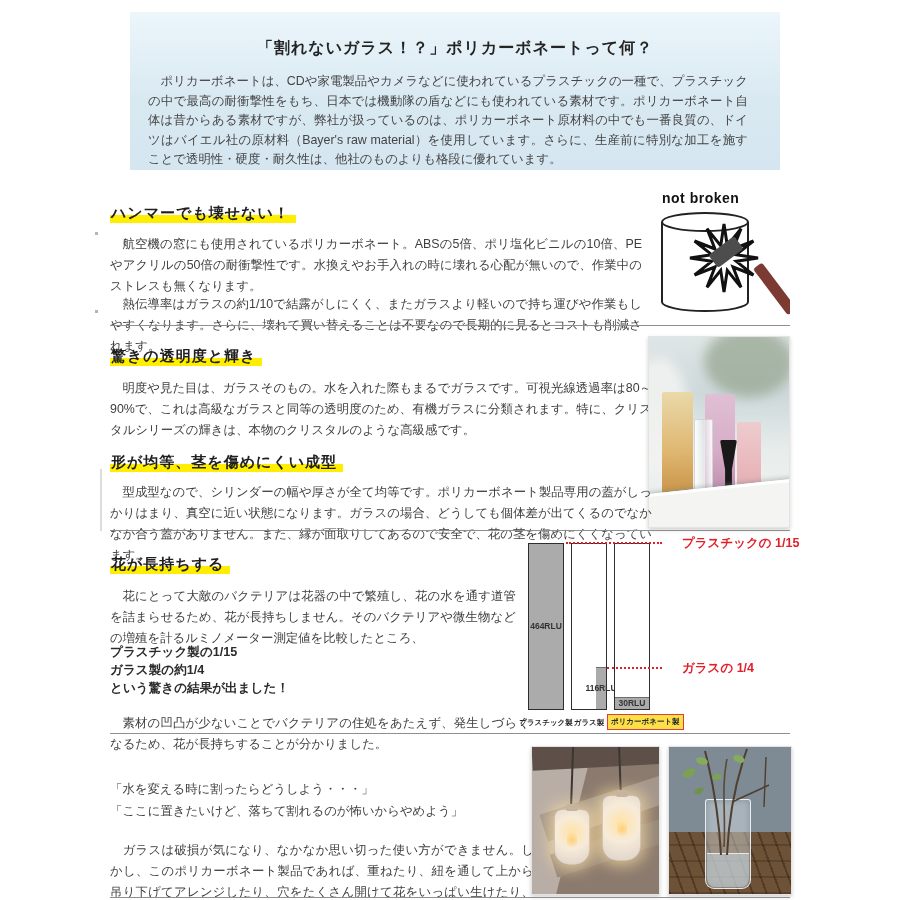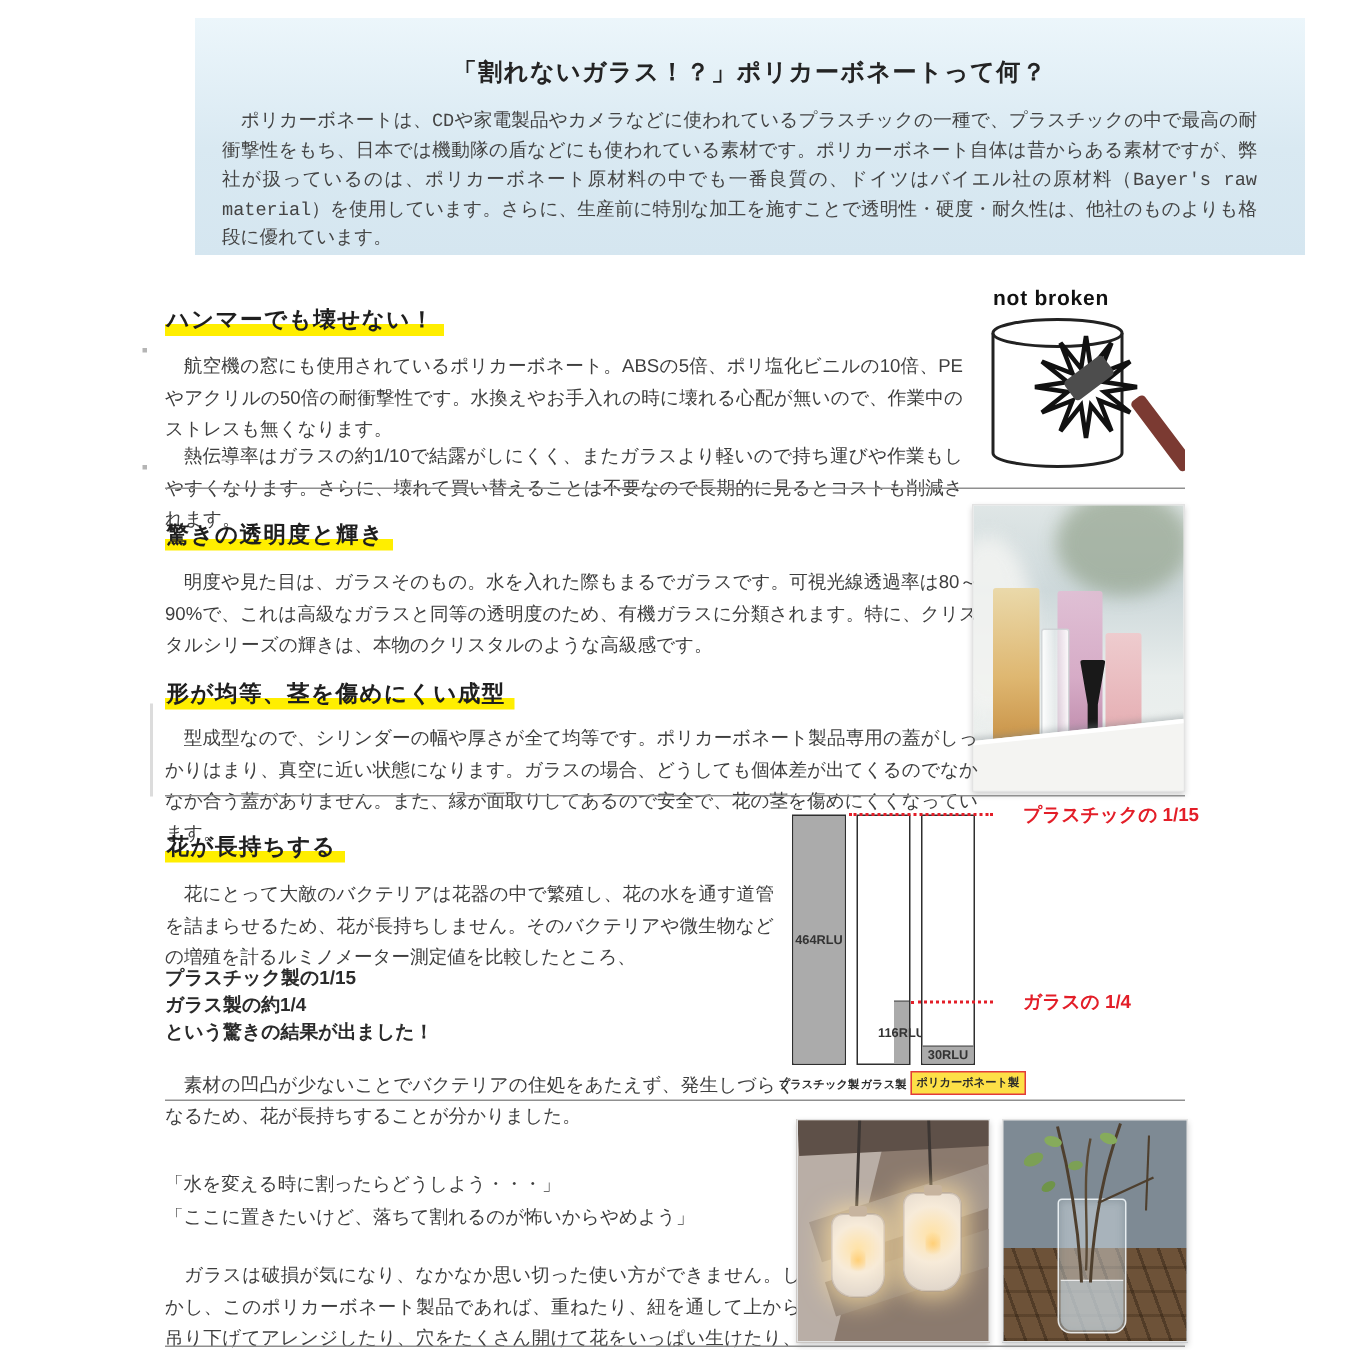--- a/index.html
+++ b/index.html
@@ -1,23 +1,23 @@
 <!DOCTYPE html>
 <html><head>
 <meta charset="utf-8">
 <style>
   html,body{margin:0;padding:0;background:#ffffff;}
   .page{position:relative;width:900px;height:900px;background:#fff;overflow:hidden;
         font-family:"Liberation Sans","DejaVu Sans",sans-serif;color:#3e3e3e;}
   
-  .intro-box{position:absolute;left:130px;top:12px;width:740px;height:158px;
+  .intro-box{position:absolute;left:130px;top:12px;width:650px;height:158px;
              background:linear-gradient(180deg,#ecf6fb 0%,#d9e9f2 55%,#d5e6f0 100%);}
   .intro-title{margin:0;padding-top:26px;text-align:center;font-size:16px;font-weight:bold;
                color:#242424;letter-spacing:1px;}
-  .intro-body{margin:13px 32px 0 18px;font-size:12.4px;line-height:19.5px;text-align:justify;color:#444;font-family:Liberation Mono, monospace;}
+  .intro-body{margin:13px 32px 0 18px;font-size:12.4px;line-height:19.5px;text-align:justify;color:#444;}
   
   .sec-h{position:absolute;font-size:15px;font-weight:bold;color:#1f1f1f;letter-spacing:1px;}
   .hl{background:linear-gradient(transparent 58%,#ffee00 58%);padding:0 6px 2px 1px;}
   .para{position:absolute;font-size:12.4px;line-height:21px;text-align:justify;color:#3e3e3e;}
   .bold-lines{position:absolute;font-size:12.6px;line-height:18px;font-weight:bold;color:#2b2b2b;}
   .quote{position:absolute;font-size:12.4px;line-height:22px;color:#3e3e3e;}
   .divider{position:absolute;left:110px;width:680px;height:0;border-top:1px solid #8f8f8f;}
   
   .nb-fig{position:absolute;left:648px;top:190px;width:142px;height:132px;}
   .nb-cap{font-size:14px;font-weight:bold;color:#111;margin:0 0 0 14px;letter-spacing:.5px;}

